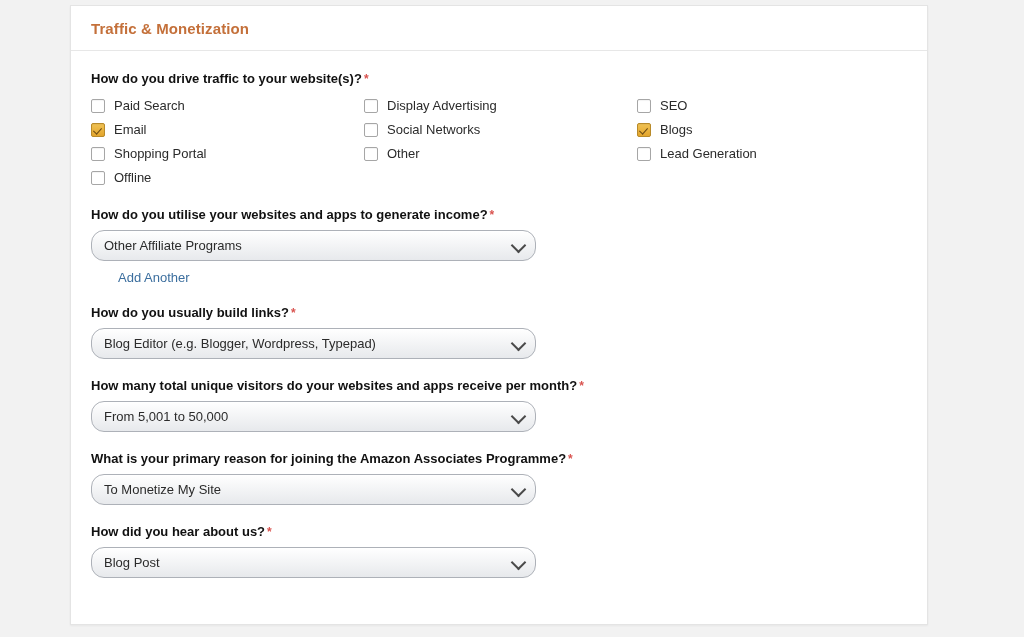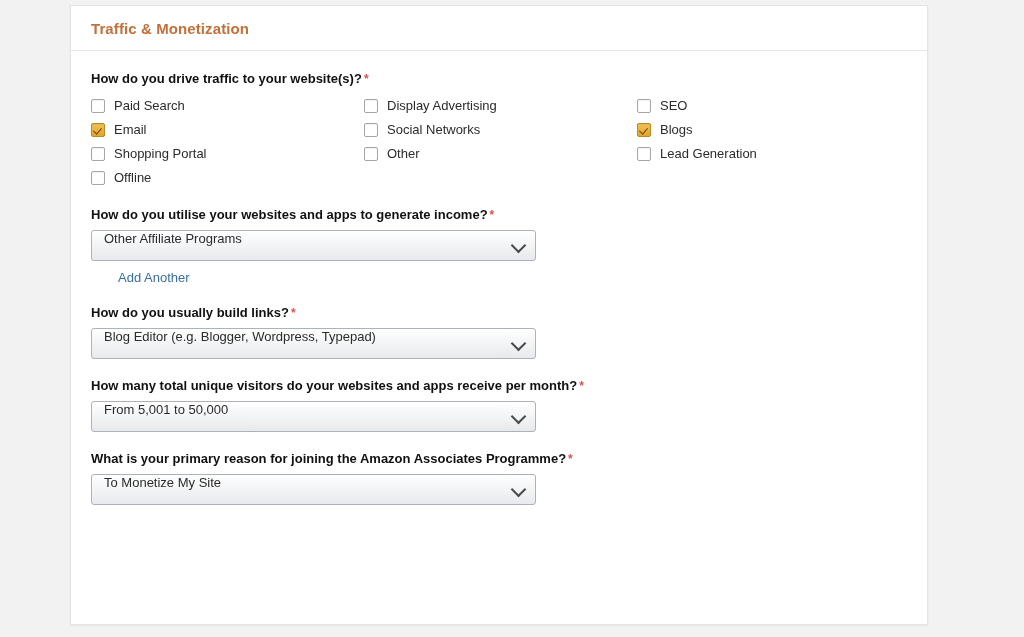--- a/index.html
+++ b/index.html
@@ -133,25 +133,25 @@
     display: flex;
     align-items: center;
     margin-bottom: 0;
   }
 
   .select {
     position: relative;
     width: 445px;
     height: 31px;
     border: 1px solid #adb1b8;
-    border-radius: 3px;
+    border-radius: 13px;
     background-image: linear-gradient(to bottom, #ffffff, #e7e9ec);
     box-sizing: border-box;
     display: flex;
-    align-items: flex-start;
+    align-items: center;
     cursor: pointer;
     box-shadow: 0 1px 0 rgba(255,255,255,0.6) inset;
   }
 
   .select-value {
     font-size: 13px;
     color: #2b2b2b;
     padding-left: 12px;
     line-height: 16px;
     white-space: nowrap;
@@ -299,16 +299,23 @@
       <div class="field-group">
         <span class="question"><span>What is your primary reason for joining the Amazon Associates Programme?</span><span class="req">*</span></span>
         <div class="select">
           <span class="select-value">To Monetize My Site</span>
           <span class="chev"></span>
         </div>
       </div>
 
       <div class="gap-md"></div>
 
+      <div class="field-group">
+        <span class="question"><span>How did you hear about us?</span><span class="req">*</span></span>
+        <div class="select">
+          <span class="select-value">Blog Post</span>
+          <span class="chev"></span>
+        </div>
+      </div>
 
     </div>
   </div>
 </div>
 
 </body></html>

